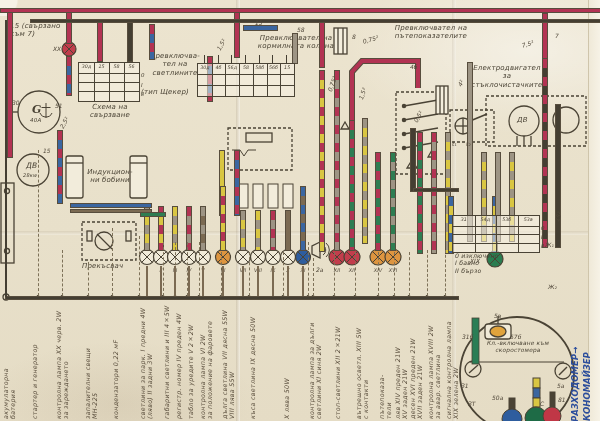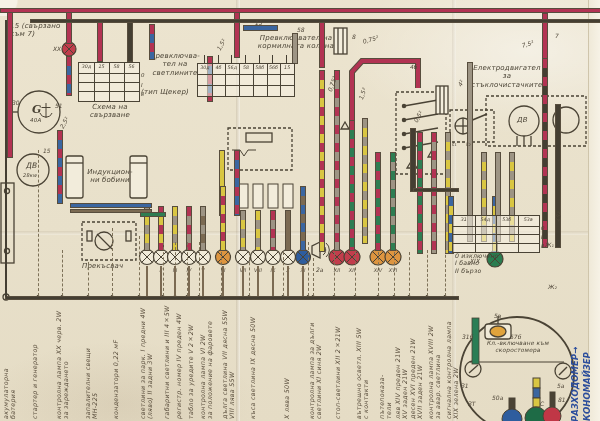--- a/index.html
+++ b/index.html
@@ -280,20 +280,22 @@
   <div class="lbl" style="left:10px;top:22px;width:70px">15 (свързано
 към 7)</div>
   <div class="lbl c" style="left:146px;top:52px;width:58px">Превключва-
 тел на
 светлините</div>
   <div class="lbl c" style="left:138px;top:88px;width:54px">(тип Щекер)</div>
   <div class="lbl c" style="left:84px;top:103px;width:52px">Схема на
 свързване</div>
   <div class="lbl c" style="left:246px;top:34px;width:100px">Превключвател на
 кормилната колона</div>
+  <div class="lbl c" style="left:380px;top:24px;width:102px">Превключвател на
+пътепоказателите</div>
   <div class="lbl c" style="left:448px;top:64px;width:118px">Електродвигател
 за
 стъклочистачките</div>
   <div class="lbl c" style="left:87px;top:168px;width:46px">Индукцион-
 ни бобини</div>
   <div class="lbl" style="left:82px;top:262px;width:58px">Прекъсвач</div>
   <div class="lbl" style="left:455px;top:252px;width:80px;font-size:6.2px">0  изключено
 I  бавно
 II  бързо</div>
   <div class="lbl c" style="left:481px;top:340px;width:74px;font-size:5.8px">Кл.-включване към

